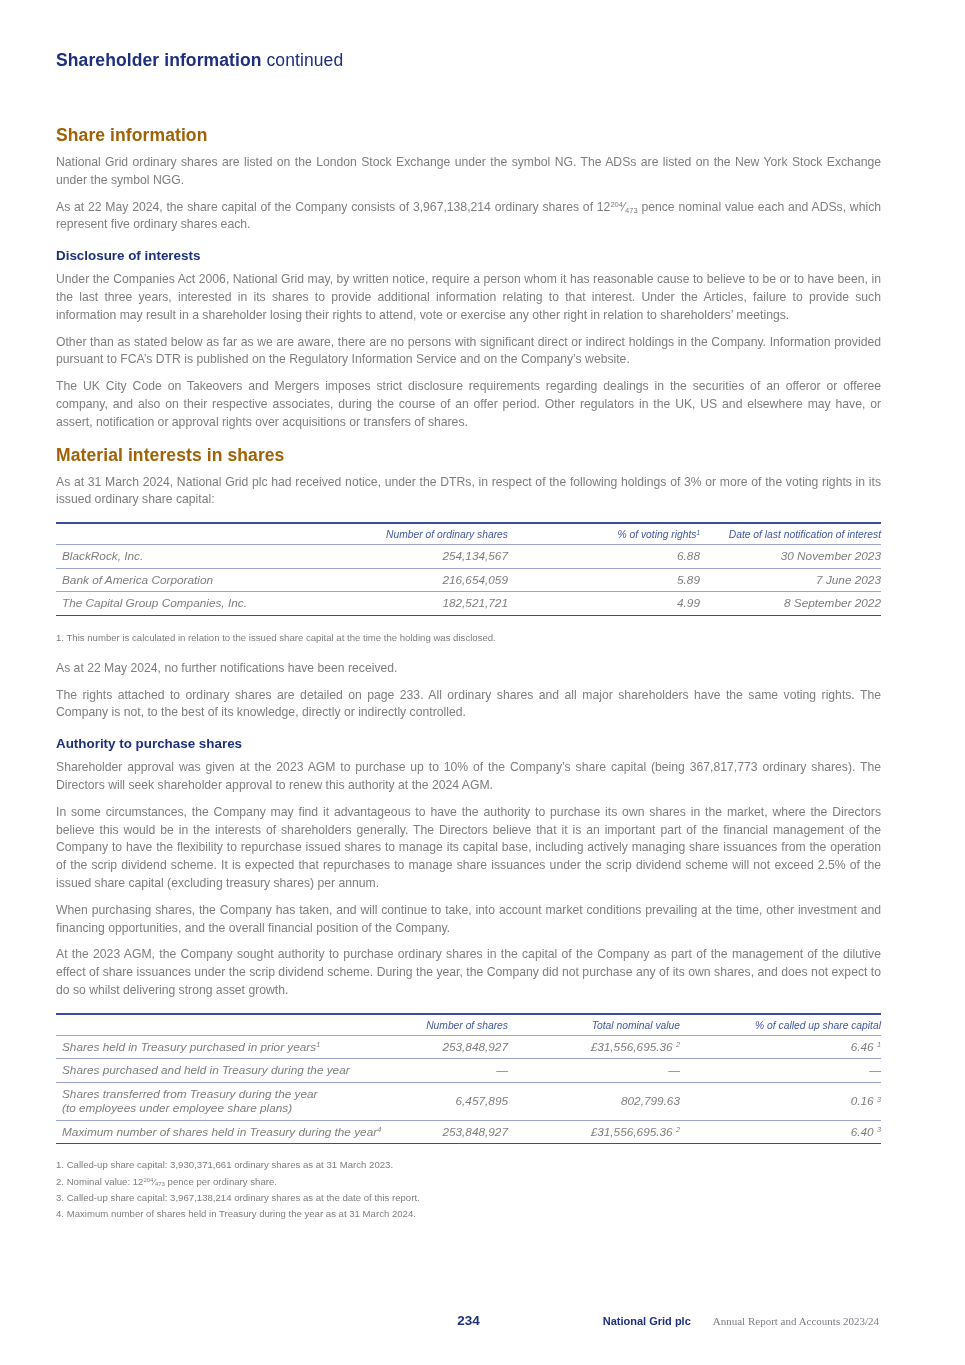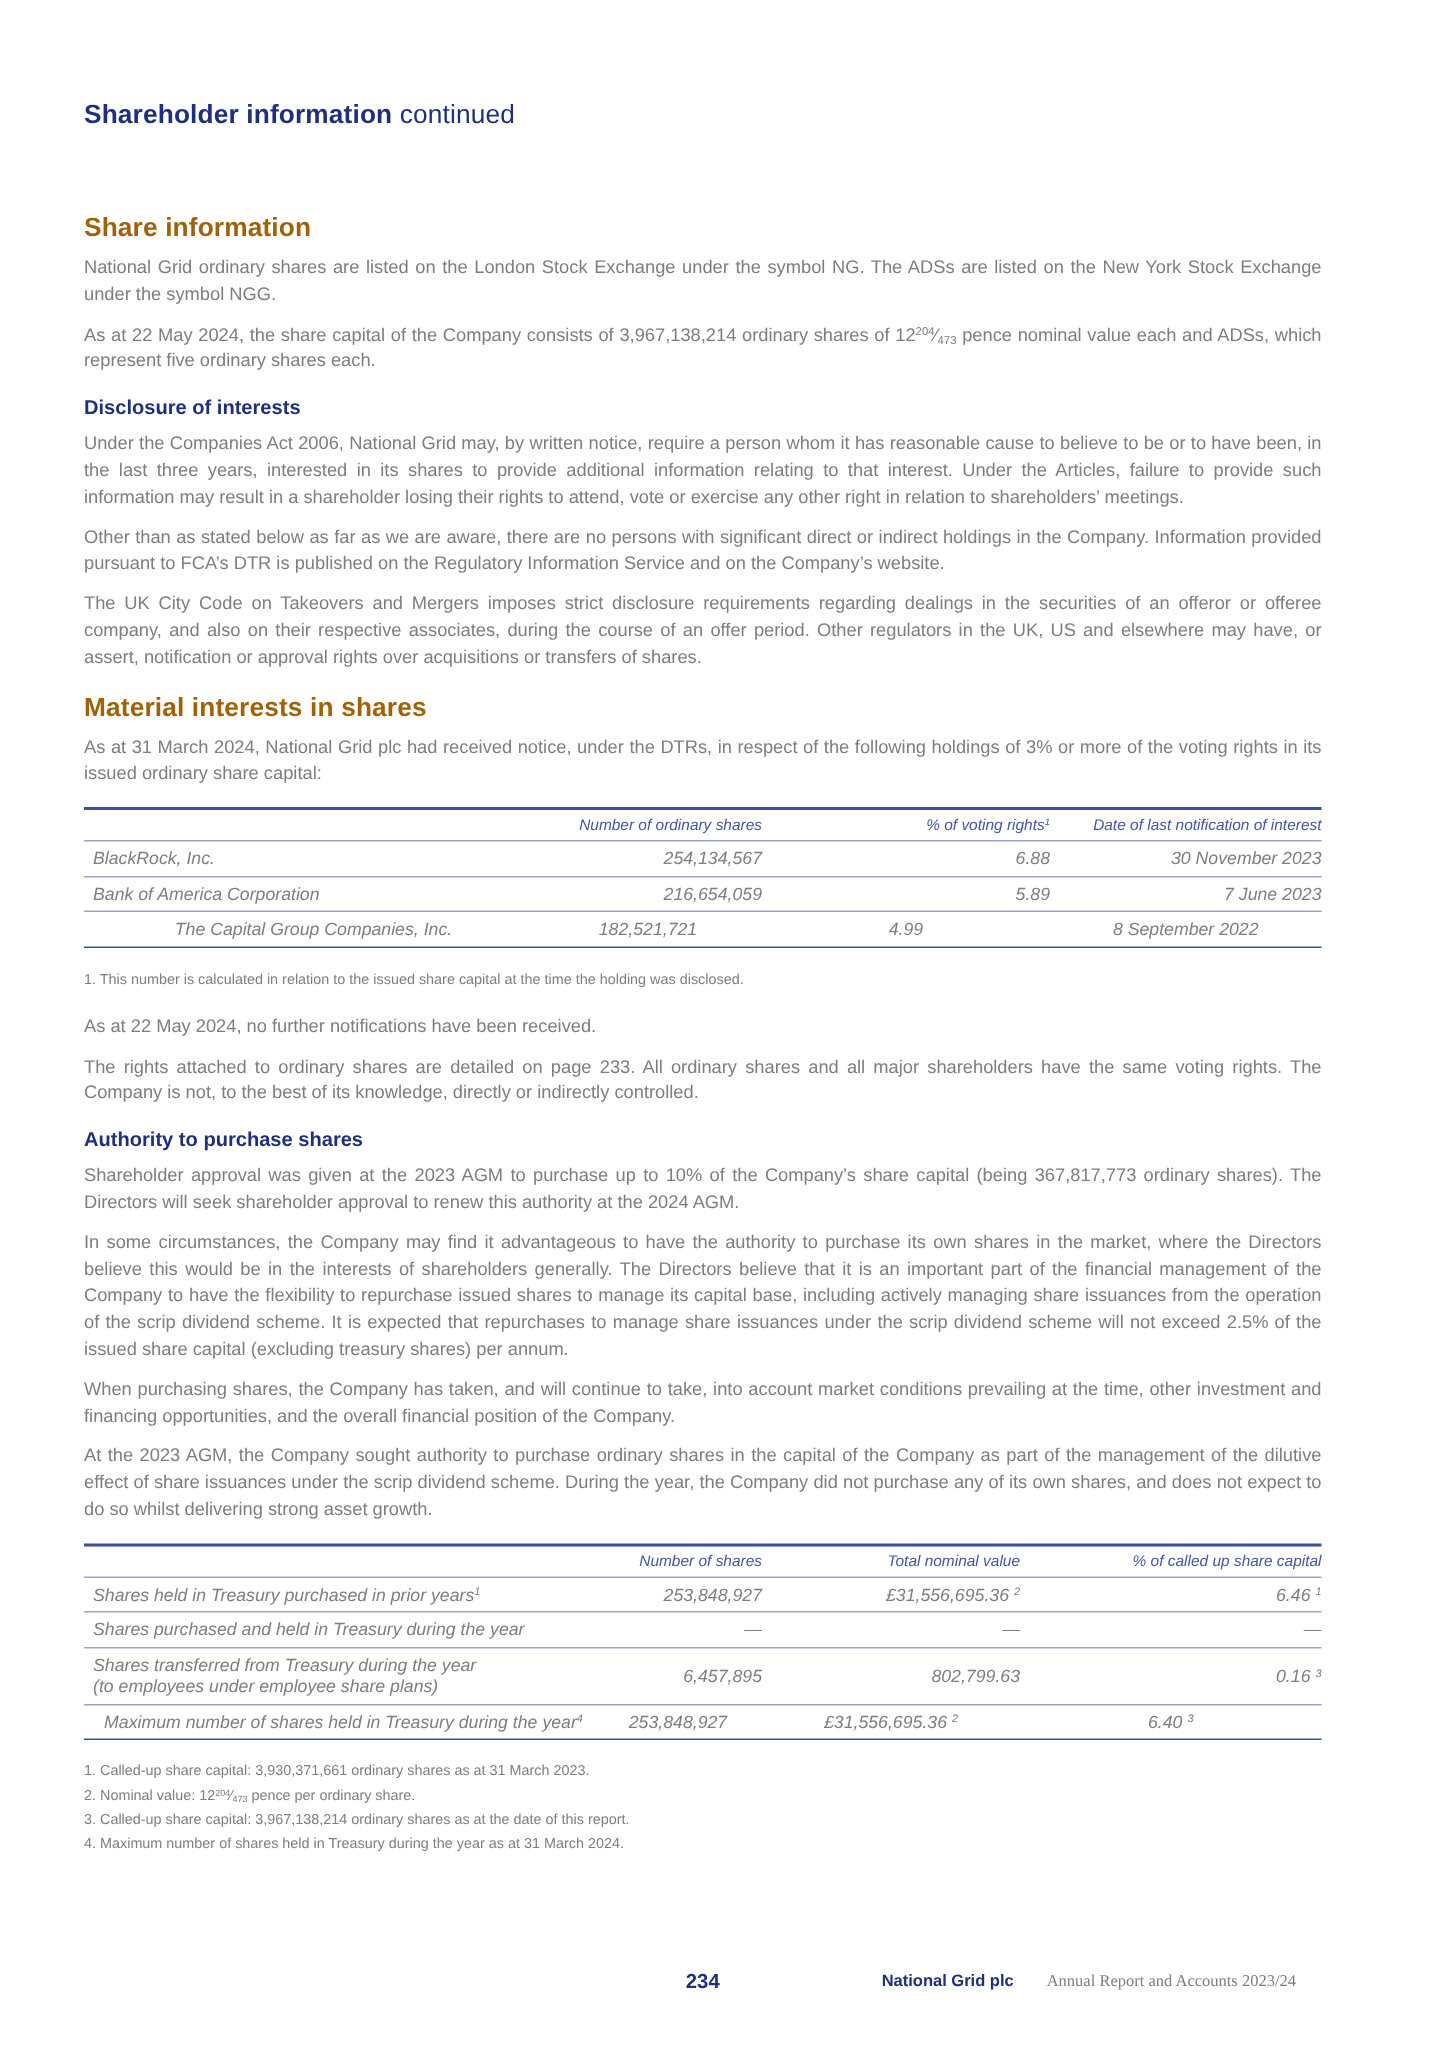--- a/index.html
+++ b/index.html
@@ -3,55 +3,55 @@
 <meta charset="utf-8">
 <style>
   html,body{margin:0;padding:0;background:#ffffff;}
   body{
     width:965px;height:1365px;position:relative;overflow:hidden;
     font-family:"Liberation Sans", sans-serif;
     color:#7d7e80;
   }
   .content{position:absolute;left:56px;top:0;width:825px;}
 
-  .doc-header{margin-top:66px;font-size:17.5px;letter-spacing:.1px;}
+  .doc-header{margin-top:50px;font-size:17.5px;letter-spacing:.1px;}
   .doc-header .t-bold{font-weight:bold;color:#1e2f7d;}
   .doc-header .t-cont{font-weight:400;color:#1e2f7d;}
 
   .section-heading{font-size:17.5px;font-weight:bold;color:#a16207;margin:0;letter-spacing:.1px;}
   .gap-top-big{margin-top:54px;}
   .sub-heading{font-size:13.4px;font-weight:bold;color:#1e2f7d;margin:14px 0 0 0;}
 
   p.body{font-size:12.2px;line-height:17.8px;text-align:justify;color:#7d7e80;margin:9px 0 0 0;}
   p.first{margin-top:8px;}
 
   sup{font-size:62%;line-height:0;vertical-align:baseline;position:relative;top:-0.48em;}
   sub{font-size:62%;line-height:0;vertical-align:baseline;position:relative;top:0.28em;}
 
   table{width:100%;border-collapse:collapse;margin-top:13px;
         border-top:2.5px solid #3a4d9e;border-bottom:1.5px solid #3a4d9e;font-style:italic;}
   thead th{font-weight:400;font-size:10.3px;color:#4356a3;padding:5px 0 4px 0;
            border-bottom:1px solid #9aa4cf;}
   tbody td{font-size:11.8px;color:#7d7e80;padding:4px 0;border-bottom:1px solid #9aa4cf;line-height:14.5px;}
-  tbody tr:last-child td{border-bottom:none;text-align:center;}
+  tbody tr:last-child td{border-bottom:none;}
   .al{text-align:left;}
   .ar{text-align:right;}
   td.al{padding-left:6px;}
 
   .footnote{font-size:9.6px;line-height:13.2px;color:#7d7e80;margin-top:3px;
             padding-left:15px;text-indent:-15px;}
   .footnote-block{margin-top:14px;}
   .footnote-single{margin-top:15px;}
 
   .closing{margin-top:20px;}
 
   .footer{position:absolute;left:56px;top:1313px;width:825px;height:20px;font-size:11px;}
   .footer .page-num{position:absolute;left:0;right:0;text-align:center;
                     font-size:13.5px;font-weight:bold;color:#1e2f7d;}
-  .footer .footer-right{position:absolute;right:17px;top:2px;display:flex;gap:22px;align-items:flex-end;}
+  .footer .footer-right{position:absolute;right:2px;top:2px;display:flex;gap:22px;align-items:flex-end;}
   .footer .company{font-weight:bold;color:#1e2f7d;font-size:11px;}
   .footer .report{color:#7d7e85;font-size:11px;font-family:Liberation Serif, serif;}
 </style>
 </head>
 <body>
 
 <div class="content">
 
   <div class="doc-header">
     <span class="t-bold">Shareholder information</span><span class="t-cont"> continued</span>

